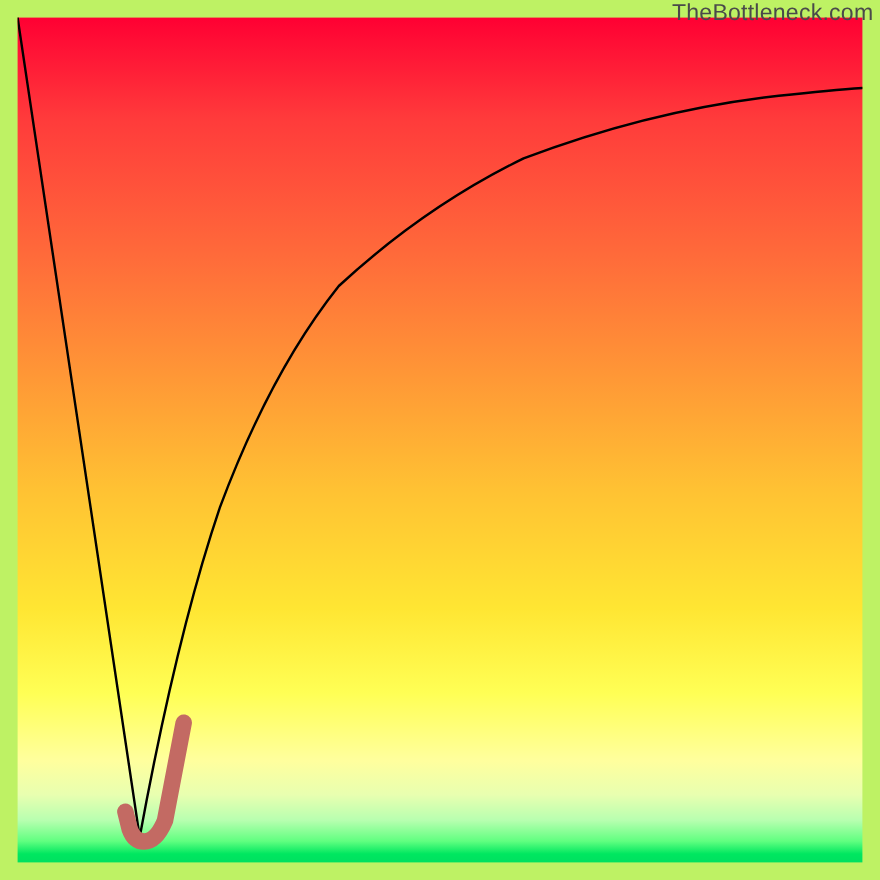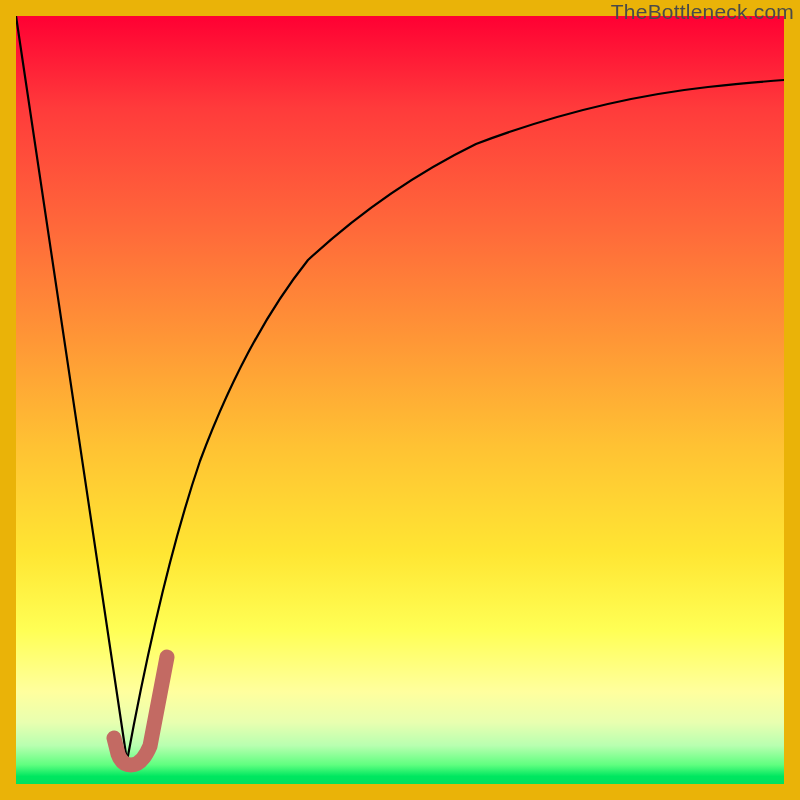--- a/index.html
+++ b/index.html
@@ -8,21 +8,21 @@
     width: 800px;
     height: 800px;
     overflow: hidden;
     background: #000;
     font-family: Arial, Helvetica, sans-serif;
   }
   .frame {
     position: relative;
     width: 800px;
     height: 800px;
-    background: #eab308;
+    background: #bef264;
   }
   .plot {
     position: absolute;
     left: 16px;
     top: 16px;
     width: 768px;
     height: 768px;
     background: linear-gradient(to bottom,
       #ff0033 0%,
       #ff3b3b 12%,

